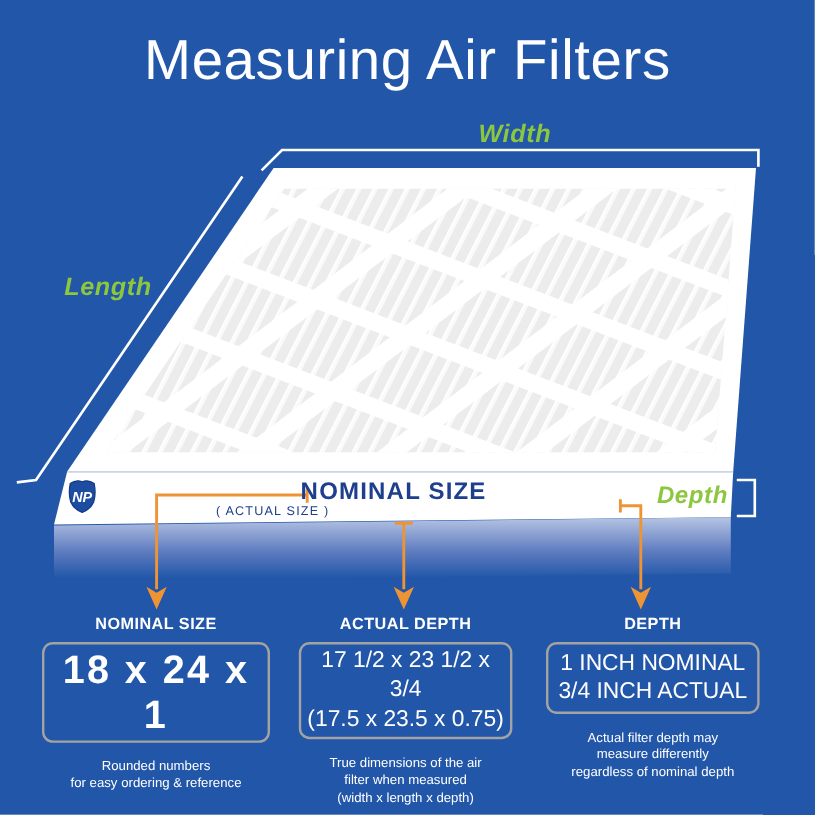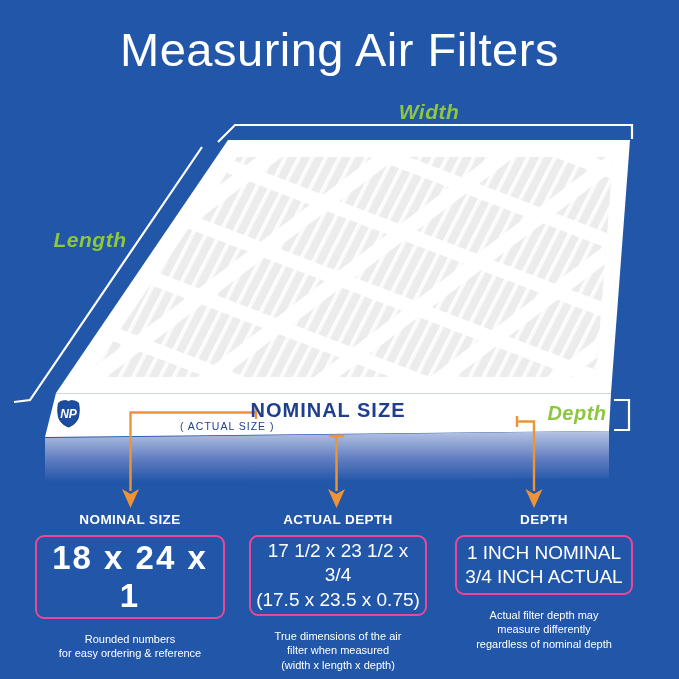--- a/index.html
+++ b/index.html
@@ -22,21 +22,21 @@
     left:178px; top:399px; width:300px; text-align:center;
     color:#1e3f8e; font-weight:bold; font-size:20px; letter-spacing:1px; white-space:nowrap;
   }
   .band-actual {
     left:180px; top:420px; width:300px; text-align:left;
     color:#1e3f8e; font-size:10.5px; letter-spacing:1px; white-space:nowrap;
   }
   .col { position:absolute; top:512px; width:212px; text-align:center; color:#fff; }
   .col-heading { font-size:13.5px; font-weight:bold; letter-spacing:0.4px; }
   .value-box {
-    margin:8px auto 0 auto; border:2px solid #ec4899; border-radius:9px;
+    margin:8px auto 0 auto; border:2px solid #a3a3a3; border-radius:9px;
     min-height:52px; display:flex; flex-direction:column; justify-content:center;
     padding:2px 2px;
   }
   .box-big   { font-size:33px; font-weight:bold; letter-spacing:2px; white-space:pre-line; }
   .box-lines { font-size:19px; line-height:1.28; white-space:pre-line; }
   .caption   { margin-top:13px; font-size:11px; line-height:1.3; white-space:pre-line; }
   svg text { font-family:"Liberation Sans", sans-serif; }
 </style>
 </head>
 <body>

